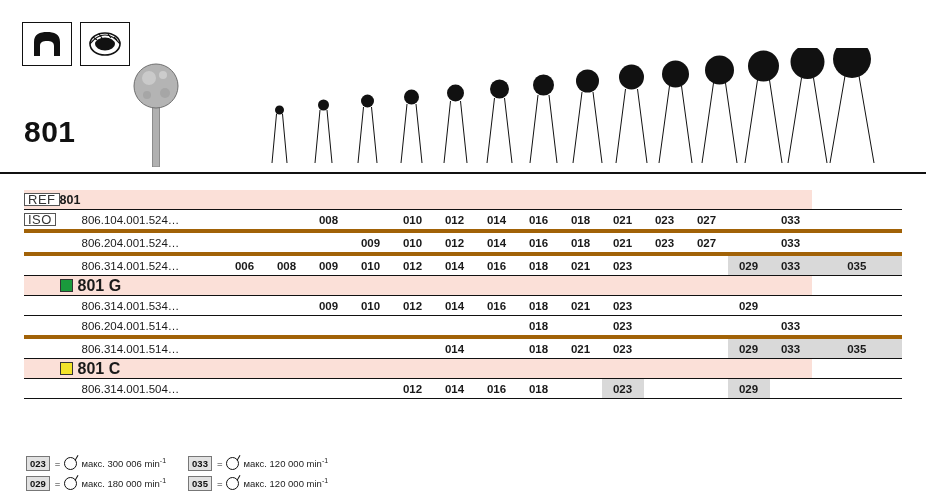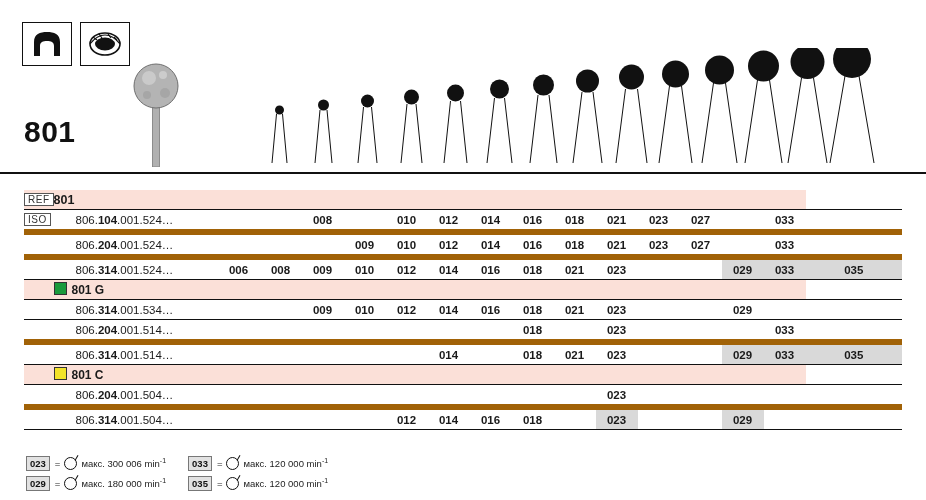--- a/index.html
+++ b/index.html
@@ -33,36 +33,36 @@
 
   .burs{position:absolute;left:130px;top:48px;width:790px;height:115px;}
 
   .hr-top{position:absolute;left:0;top:172px;width:926px;height:2px;background:#111;}
 
   
   .table-wrap{position:absolute;left:24px;top:190px;width:878px;}
   table.main{border-collapse:collapse;width:878px;font-size:11.5px;}
   table.main td{padding:0;height:19px;vertical-align:middle;}
   .rowline{border-bottom:1px solid #111;}
-  .thin{border-bottom:6px solid #a16207;}
+  .thin{border-bottom:4px solid #a16207;}
 
   .band{background:#fbe0d8;}
 
   .ref-tag,.iso-tag{
     display:inline-block;border:1px solid #555;background:#fff;
-    font-size:10px;padding:0px 3px;line-height:11px;color:#333;
+    font-size:13px;padding:0px 3px;line-height:11px;color:#333;
     letter-spacing:0.5px;
   }
   .label-cell{padding-left:4px;}
-  .grp{font-weight:bold;font-size:12px;padding-left:6px;}
+  .grp{font-weight:bold;font-size:16px;padding-left:6px;}
   .swatch{display:inline-block;width:11px;height:11px;border:1px solid #333;margin-right:5px;vertical-align:-1px;}
   .ref-num{font-weight:bold;font-size:12.5px;padding-left:8px;}
 
   .iso-code{font-size:11.5px;padding-left:10px;white-space:nowrap;}
-  .iso-code b{font-weight:bold;margin-top:20px;}
+  .iso-code b{font-weight:normal;margin-top:20px;}
   .size{text-align:center;font-weight:bold;font-size:11.5px;}
   .hl{background:#d9d9d9;}
 
   
   .notes{position:absolute;left:26px;top:456px;font-size:9.5px;color:#222;}
   .note-row{display:flex;align-items:center;margin-bottom:5px;}
   .note{display:flex;align-items:center;margin-right:22px;}
   .note .num{
     border:1px solid #777;background:#e2e2e2;font-weight:bold;
     font-size:9.5px;padding:1px 3px;margin-right:5px;color:#111;
@@ -311,41 +311,20 @@
             <td class="size">023</td>
             <td class="size"></td>
             <td class="size"></td>
             <td class="size hl">029</td>
             <td class="size hl">033</td>
             <td class="size hl">035</td>
           </tr>
           <tr class="band rowline">
             <td></td>
             <td colspan="17" class="grp"><span class="swatch" style="background: rgb(242, 227, 42);"></span>801 C</td>
-          </tr>
-          <tr class="thin">
-            <td class="label-cell"></td>
-            <td></td>
-            <td class="iso-code">806.<b>204</b>.001.504…</td>
-            <td class="size"></td>
-            <td class="size"></td>
-            <td class="size"></td>
-            <td class="size"></td>
-            <td class="size"></td>
-            <td class="size"></td>
-            <td class="size"></td>
-            <td class="size"></td>
-            <td class="size"></td>
-            <td class="size"></td>
-            <td class="size">023</td>
-            <td class="size"></td>
-            <td class="size"></td>
-            <td class="size"></td>
-            <td class="size"></td>
-            <td class="size"></td>
           </tr>
           <tr class="rowline">
             <td class="label-cell"></td>
             <td></td>
             <td class="iso-code">806.<b>314</b>.001.504…</td>
             <td class="size"></td>
             <td class="size"></td>
             <td class="size"></td>
             <td class="size"></td>
             <td class="size"></td>

